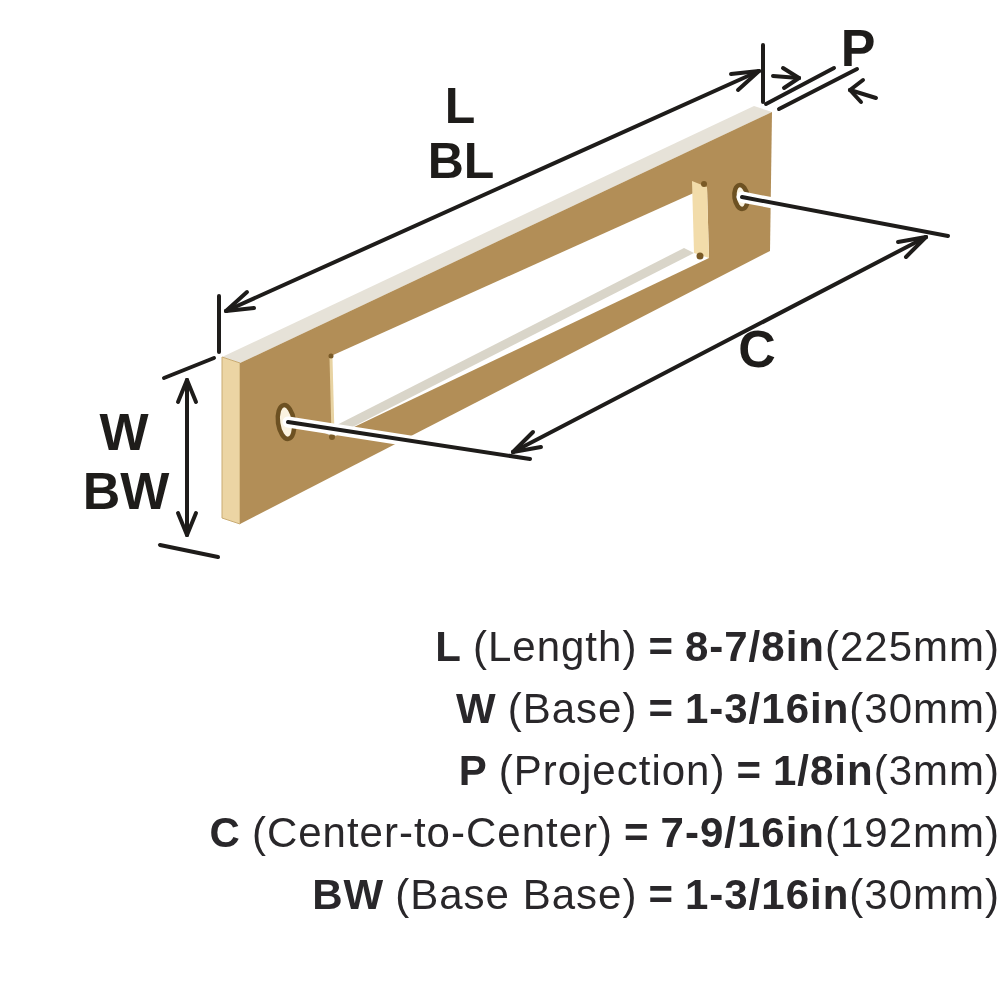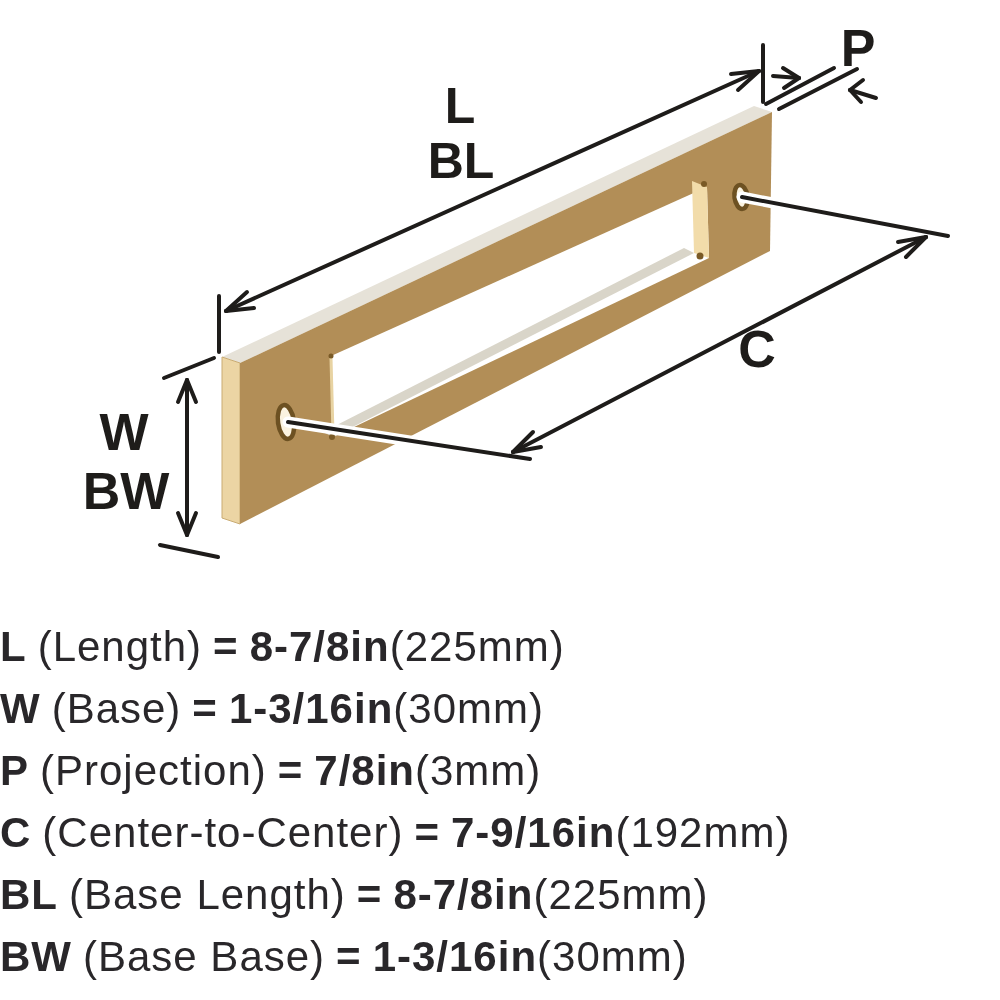--- a/index.html
+++ b/index.html
@@ -24,21 +24,21 @@
 
   
   .dim{stroke:var(--line,#1e1c1a);stroke-width:4;fill:none;stroke-linecap:round;}
   .casing{stroke:#fff;stroke-width:11;fill:none;stroke-linecap:round;}
   .leader{stroke:var(--line,#1e1c1a);stroke-width:4;fill:none;stroke-linecap:round;}
   .dim-label{font-family:"Liberation Sans",sans-serif;font-weight:700;fill:var(--line,#1e1c1a);}
 
   
   .legend{
     position:absolute;left:0;right:0;top:616px;
-    text-align:left;color:#29272a;
+    text-align:right;color:#29272a;
     font-size:42px;line-height:62px;letter-spacing:1px;white-space:nowrap;
   }
   .legend .b{font-weight:700;}
   .legend .l{font-weight:400;}
   .legend .sp{margin-right:11px;}
 </style>
 </head>
 <body>
 
 <div class="stage">
@@ -118,26 +118,23 @@
   </svg>
 
   <div class="legend">
     <div>
       <span class="b sp">L</span><span class="l sp">(Length)</span><span class="b sp">=</span><span class="b">8-7/8in</span><span class="l">(225mm)</span>
     </div>
     <div>
       <span class="b sp">W</span><span class="l sp">(Base)</span><span class="b sp">=</span><span class="b">1-3/16in</span><span class="l">(30mm)</span>
     </div>
     <div>
-      <span class="b sp">P</span><span class="l sp">(Projection)</span><span class="b sp">=</span><span class="b">7/8in</span><span class="l">(3mm)</span>
+      <span class="b sp">P</span><span class="l sp">(Projection)</span><span class="b sp">=</span><span class="b">1/8in</span><span class="l">(3mm)</span>
     </div>
     <div>
       <span class="b sp">C</span><span class="l sp">(Center-to-Center)</span><span class="b sp">=</span><span class="b">7-9/16in</span><span class="l">(192mm)</span>
-    </div>
-    <div>
-      <span class="b sp">BL</span><span class="l sp">(Base Length)</span><span class="b sp">=</span><span class="b">8-7/8in</span><span class="l">(225mm)</span>
     </div>
     <div>
       <span class="b sp">BW</span><span class="l sp">(Base Base)</span><span class="b sp">=</span><span class="b">1-3/16in</span><span class="l">(30mm)</span>
     </div>
   </div>
 
 </div>
 
 </body></html>

